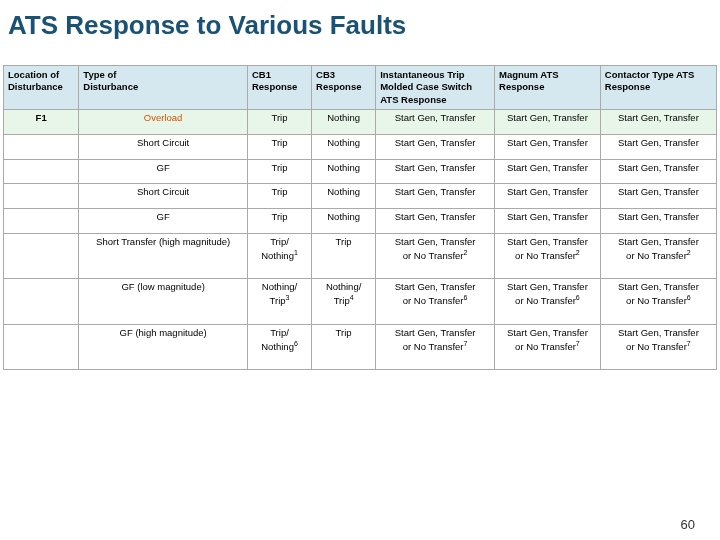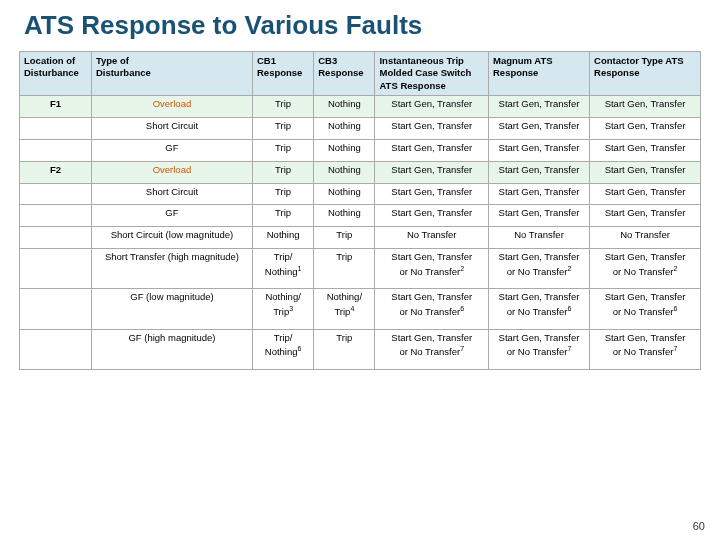--- a/index.html
+++ b/index.html
@@ -7,36 +7,37 @@
       font-family: Arial, sans-serif;
       background: #fff;
       width: 720px;
       height: 540px;
       overflow: hidden;
       position: relative;
     }
     .page {
       width: 720px;
       height: 380px;
-      padding: 10px 19px;
+      padding: 10px 3px;
       display: flex;
       flex-direction: column;
     }
     .title {
       font-size: 26px;
       font-weight: bold;
       color: #1a5276;
       margin-bottom: 10px;
       padding-left: 5px;
     }
     table {
       width: 100%;
       border-collapse: collapse;
       font-size: 9.5px;
       flex: 1;
+      margin-top: 14px;
     }
     thead tr {
       background: #d5e8f0;
     }
     thead th {
       border: 1px solid #aaa;
       padding: 3px 4px;
       text-align: left;
       font-weight: bold;
       vertical-align: top;
@@ -58,22 +59,22 @@
     .orange-text {
       color: #d35400;
       font-weight: normal;
     }
     .location-cell {
       font-weight: bold;
     }
     .page-num {
       position: absolute;
       bottom: 8px;
-      right: 15px;
-      font-size: 11px;
+      right: 25px;
+      font-size: 13px;
       color: #333;
     }
     sup {
       font-size: 7px;
     }
   </style>
 </head>
 <body>
 
 <div class="page">
@@ -111,55 +112,37 @@
         </tr>
         <tr>
           <td></td>
           <td>GF</td>
           <td>Trip</td>
           <td>Nothing</td>
           <td>Start Gen, Transfer</td>
           <td>Start Gen, Transfer</td>
           <td>Start Gen, Transfer</td>
         </tr>
-        <tr class="highlight-row">
-          <td class="location-cell">F2</td>
-          <td><span class="orange-text">Overload</span></td>
-          <td>Trip</td>
-          <td>Nothing</td>
-          <td>Start Gen, Transfer</td>
-          <td>Start Gen, Transfer</td>
-          <td>Start Gen, Transfer</td>
-        </tr>
         <tr>
           <td></td>
           <td>Short Circuit</td>
           <td>Trip</td>
           <td>Nothing</td>
           <td>Start Gen, Transfer</td>
           <td>Start Gen, Transfer</td>
           <td>Start Gen, Transfer</td>
         </tr>
         <tr>
           <td></td>
           <td>GF</td>
           <td>Trip</td>
           <td>Nothing</td>
           <td>Start Gen, Transfer</td>
           <td>Start Gen, Transfer</td>
           <td>Start Gen, Transfer</td>
-        </tr>
-        <tr>
-          <td></td>
-          <td>Short Circuit (low magnitude)</td>
-          <td>Nothing</td>
-          <td>Trip</td>
-          <td>No Transfer</td>
-          <td>No Transfer</td>
-          <td>No Transfer</td>
         </tr>
         <tr>
           <td></td>
           <td>Short Transfer (high magnitude)</td>
           <td>Trip/<br>Nothing<sup>1</sup></td>
           <td>Trip</td>
           <td>Start Gen, Transfer<br>or No Transfer<sup>2</sup></td>
           <td>Start Gen, Transfer<br>or No Transfer<sup>2</sup></td>
           <td>Start Gen, Transfer<br>or No Transfer<sup>2</sup></td>
         </tr>

